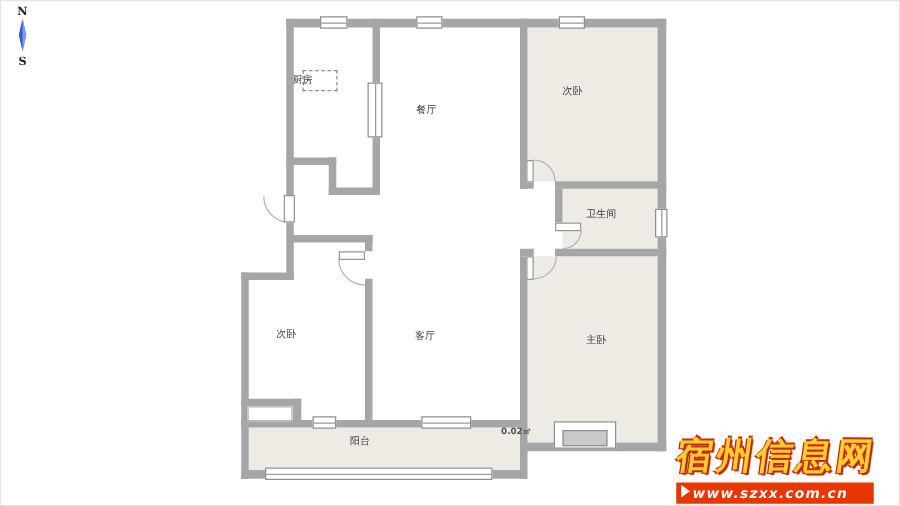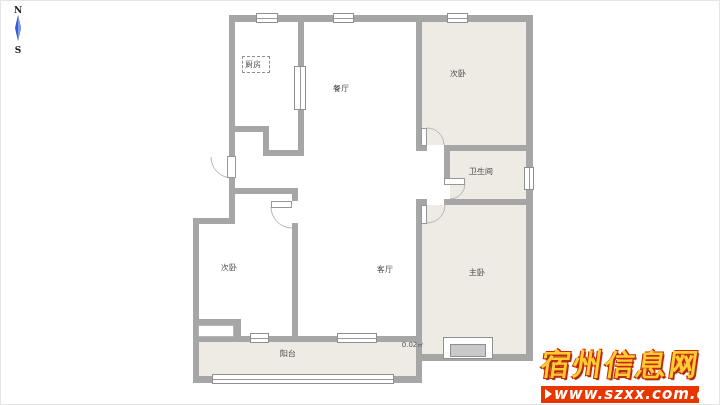--- a/index.html
+++ b/index.html
@@ -18,21 +18,21 @@
   .kbox{position:absolute;border:1px dashed #8f8f8f;box-sizing:border-box;}
   #compass{position:absolute;left:6px;top:4px;width:22px;text-align:center;color:#222;}
   #compass .dir{font-size:9px;font-weight:bold;font-family:"DejaVu Serif","Liberation Serif",serif;line-height:10px;}
   #arcs{position:absolute;left:0;top:0;pointer-events:none;}
   #watermark{position:absolute;left:540px;top:344px;width:185px;}
   .wm-title{font-size:29px;font-weight:bold;letter-spacing:3px;white-space:nowrap;
             color:var(--wmtitle,#ffcc33);transform:skewX(-8deg);
             text-shadow:1px 1px 0 var(--wmshadow,#cc2a00),-1px 1px 0 var(--wmshadow,#cc2a00),
                         1px -1px 0 var(--wmshadow,#cc2a00),2px 2px 1px #8f1d00;}
   .wm-banner{margin-top:1px;width:158px;height:17px;background:var(--wmbanner,#e83600);
-             color:var(--wmurl,#ffffff);font-size:15px;font-weight:bold;font-style:italic;
+             color:var(--wmurl,#ffffff);font-size:11px;font-weight:bold;font-style:italic;
              line-height:17px;letter-spacing:1px;padding-left:4px;box-sizing:border-box;white-space:nowrap;}
   .wm-tri{display:inline-block;width:0;height:0;border-left:7px solid #fff;
           border-top:5px solid transparent;border-bottom:5px solid transparent;margin-right:2px;}
 </style>
 </head>
 <body>
 
 <div id="stage">
 
   <div id="compass">
@@ -114,29 +114,29 @@
       <i class="ln"></i>
     </div>
 
   <div class="win h" style="left:442px;top:336px;width:50px;height:22px;"></div>
   <div class="abs" style="left:449px;top:343px;width:36px;height:13px;background:#c9c9c9;border:1px solid #8f8f8f;box-sizing:border-box;"></div>
 
   <div class="abs" style="left:197px;top:324px;width:36px;height:12px;background:#fff;border:1px solid #b5b5b5;box-sizing:border-box;"></div>
 
   <div class="kbox" style="left:241px;top:55px;width:28px;height:17px;"></div>
 
-  <span class="rlabel" style="left:252px;top:63px;">厨房</span>
+  <span class="rlabel" style="left:241px;top:63px;">厨房</span>
   <span class="rlabel" style="left:340px;top:87px;">餐厅</span>
   <span class="rlabel" style="left:457px;top:72px;">次卧</span>
   <span class="rlabel" style="left:480px;top:170px;">卫生间</span>
   <span class="rlabel" style="left:228px;top:266px;">次卧</span>
-  <span class="rlabel" style="left:339px;top:268px;margin-left:45px;">客厅</span>
+  <span class="rlabel" style="left:339px;top:268px;">客厅</span>
   <span class="rlabel" style="left:476px;top:271px;">主卧</span>
   <span class="rlabel" style="left:287px;top:352px;">阳台</span>
-  <span class="rlabel tiny" style="left:412px;top:344px;">0.02㎡</span>
+  <span class="rlabel tiny" style="left:412px;top:344px;font-weight:bold;">0.02㎡</span>
 
   <div id="watermark">
     <div class="wm-title">宿州信息网</div>
     <div class="wm-banner">
       <span class="wm-tri"></span><span>www.szxx.com.cn</span>
     </div>
   </div>
 
 </div>
 

